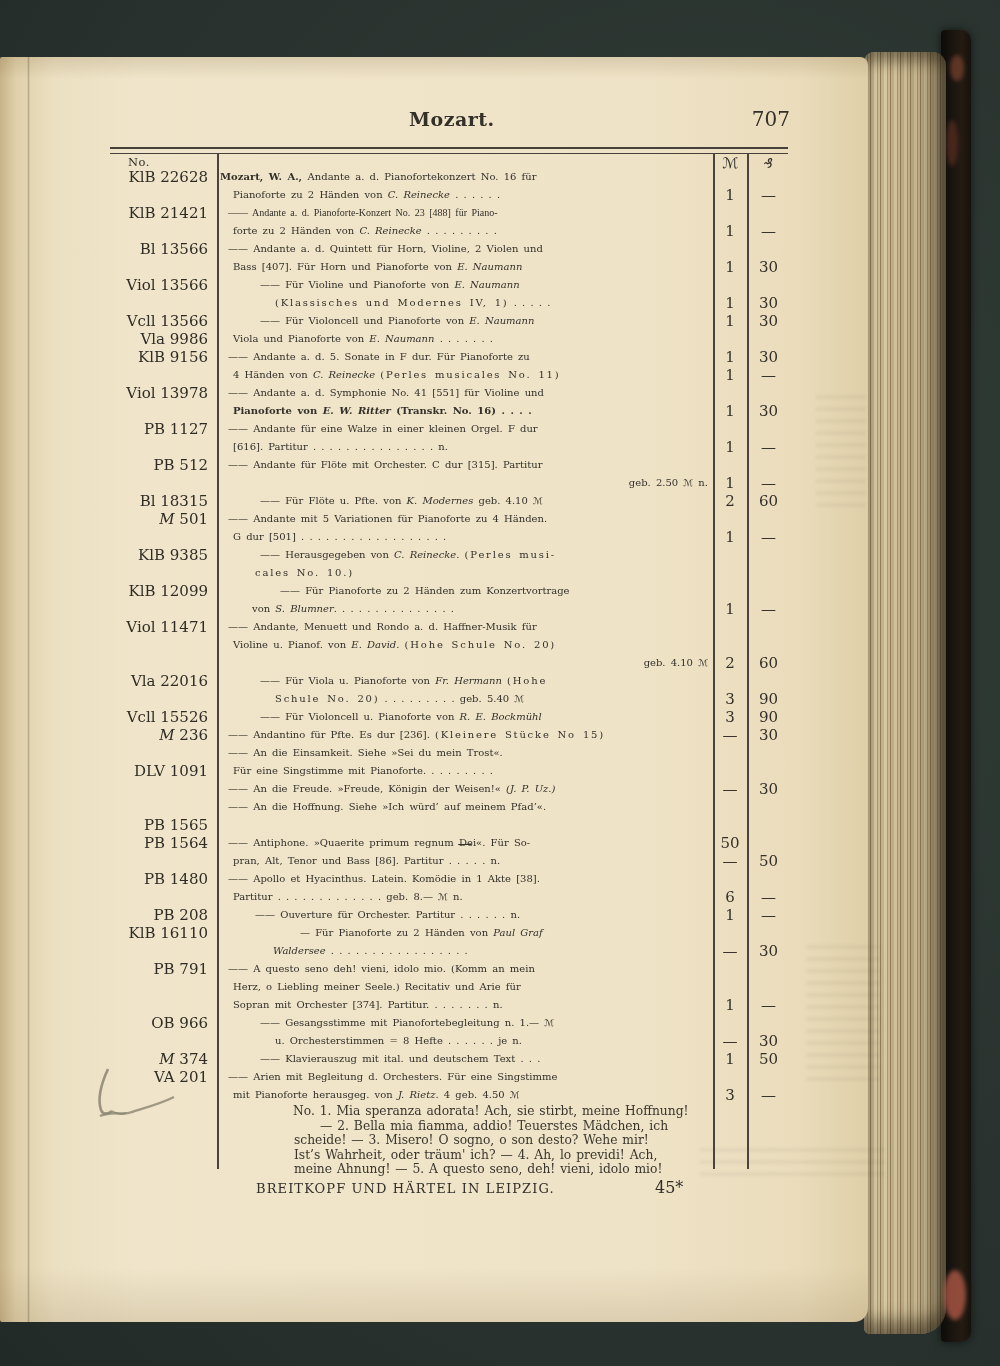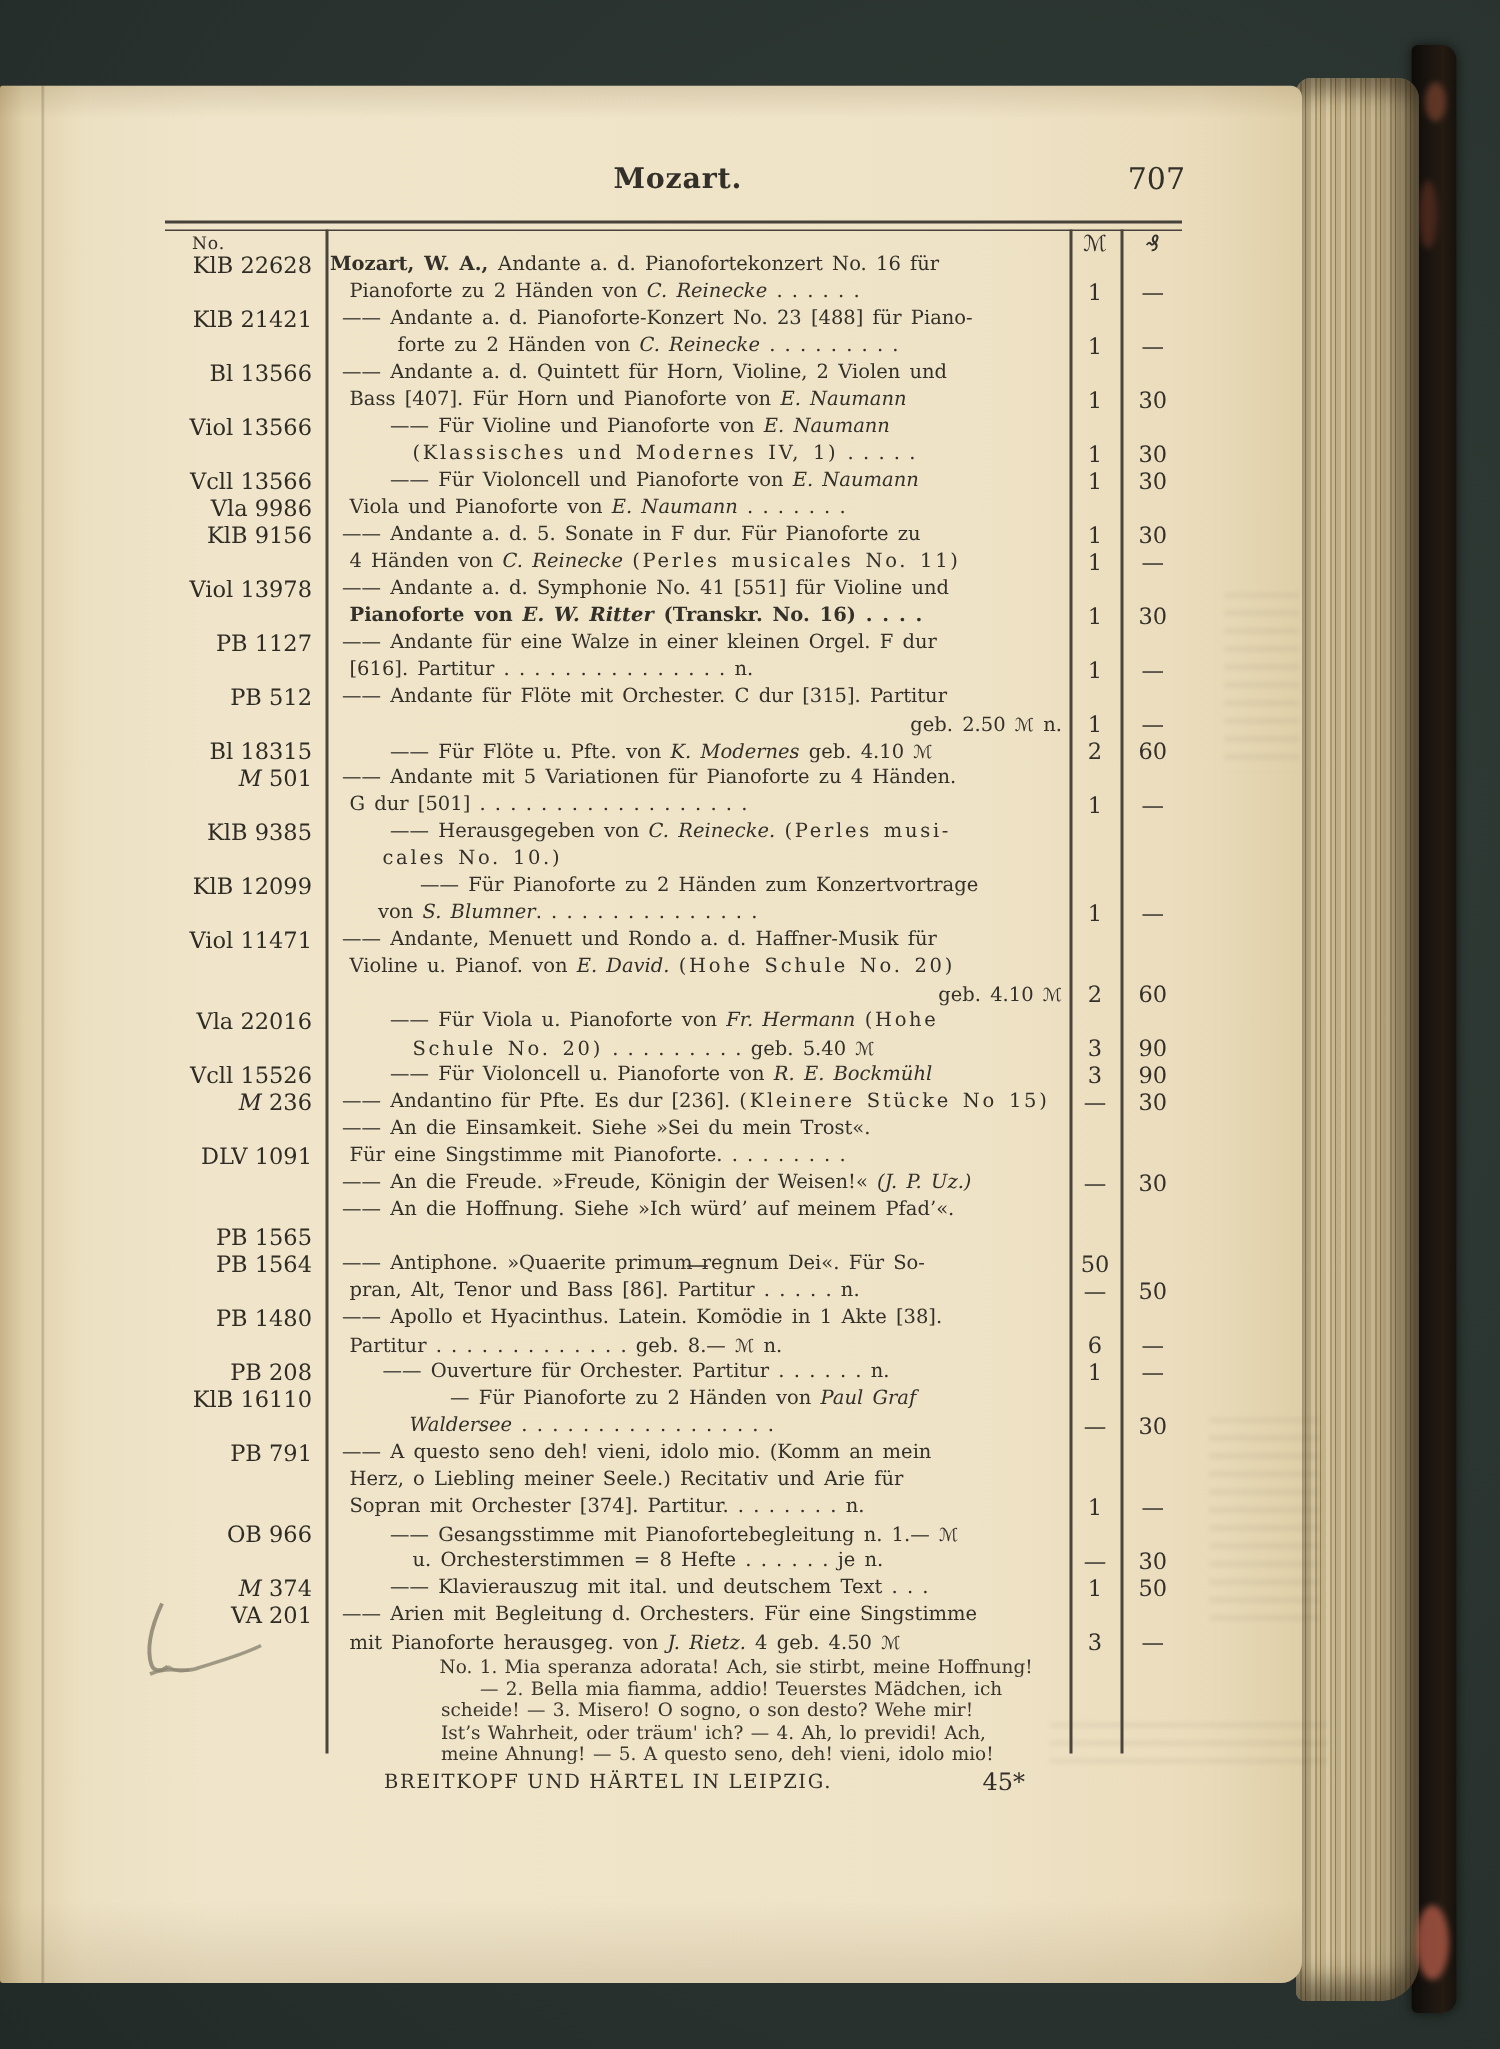--- a/index.html
+++ b/index.html
@@ -43,21 +43,21 @@
   .vr-m{left:603px;}
   .vr-pf{left:637px;}
   .col-head-no{position:absolute;left:18px;top:8px;font-size:11.5px;letter-spacing:.5px;}
   .col-head-m{position:absolute;left:603px;top:7px;width:34px;text-align:center;font-size:14px;}
   .col-head-pf{position:absolute;left:637px;top:7px;width:43px;text-align:center;font-size:14px;}
   .cur{font-family:"DejaVu Sans","Liberation Sans",sans-serif;font-style:italic;font-size:.92em;}
   #rows{position:absolute;left:0;top:21px;width:680px;}
   .row{display:grid;grid-template-columns:107px 496px 34px 43px;}
   .cell-no{text-align:right;padding-right:9px;font-size:15px;line-height:18px;white-space:nowrap;color:#2f2c25;}
   .cell-text{padding-left:3px;}
-  .tline{height:18px;line-height:18px;font-size:13px;white-space:nowrap;word-spacing:2px;}
+  .tline{height:18px;line-height:18px;font-size:10px;white-space:nowrap;word-spacing:2px;}
   .tline.right{text-align:right;padding-right:5px;}
   .st-b{font-weight:bold;}
   .st-i{font-style:italic;}
   .st-sp{letter-spacing:1.8px;}
   .fline{height:14.6px;line-height:14.6px;font-size:12.3px;white-space:nowrap;word-spacing:1px;color:#3a362e;}
   .cell-m,.cell-pf{position:relative;font-size:15px;}
   .pval{position:absolute;left:0;width:100%;height:18px;line-height:18px;text-align:center;}
   .footer-publisher{position:absolute;left:256px;top:1181px;font-size:13px;letter-spacing:1.1px;}
   .footer-signature{position:absolute;left:655px;top:1178px;font-size:16px;}
   .pencil{position:absolute;left:86px;top:1066px;}
@@ -98,22 +98,22 @@
           <div class="cell-m">
             <div class="pval" style="top: 18px;">1</div>
           </div>
           <div class="cell-pf">
             <div class="pval" style="top: 18px;">—</div>
           </div>
         </div>
         <div class="row">
           <div class="cell-no">KlB 21421</div>
           <div class="cell-text">
-            <div class="tline" style="padding-left: 8px;">—— Andante a. d. Pianoforte-Konzert No. 23 [488] für Piano-</div>
-            <div class="tline" style="padding-left: 13px; margin-left: 32px;">forte zu 2 Händen von <span class="st-i">C. Reinecke</span> .  .  .  .  .  .  .  .  .</div>
+            <div class="tline" style="padding-left: 8px; font-family: Liberation Serif, serif;">—— Andante a. d. Pianoforte-Konzert No. 23 [488] für Piano-</div>
+            <div class="tline" style="padding-left: 13px;">forte zu 2 Händen von <span class="st-i">C. Reinecke</span> .  .  .  .  .  .  .  .  .</div>
           </div>
           <div class="cell-m">
             <div class="pval" style="top: 18px;">1</div>
           </div>
           <div class="cell-pf">
             <div class="pval" style="top: 18px;">—</div>
           </div>
         </div>
         <div class="row">
           <div class="cell-no">Bl 13566</div>

